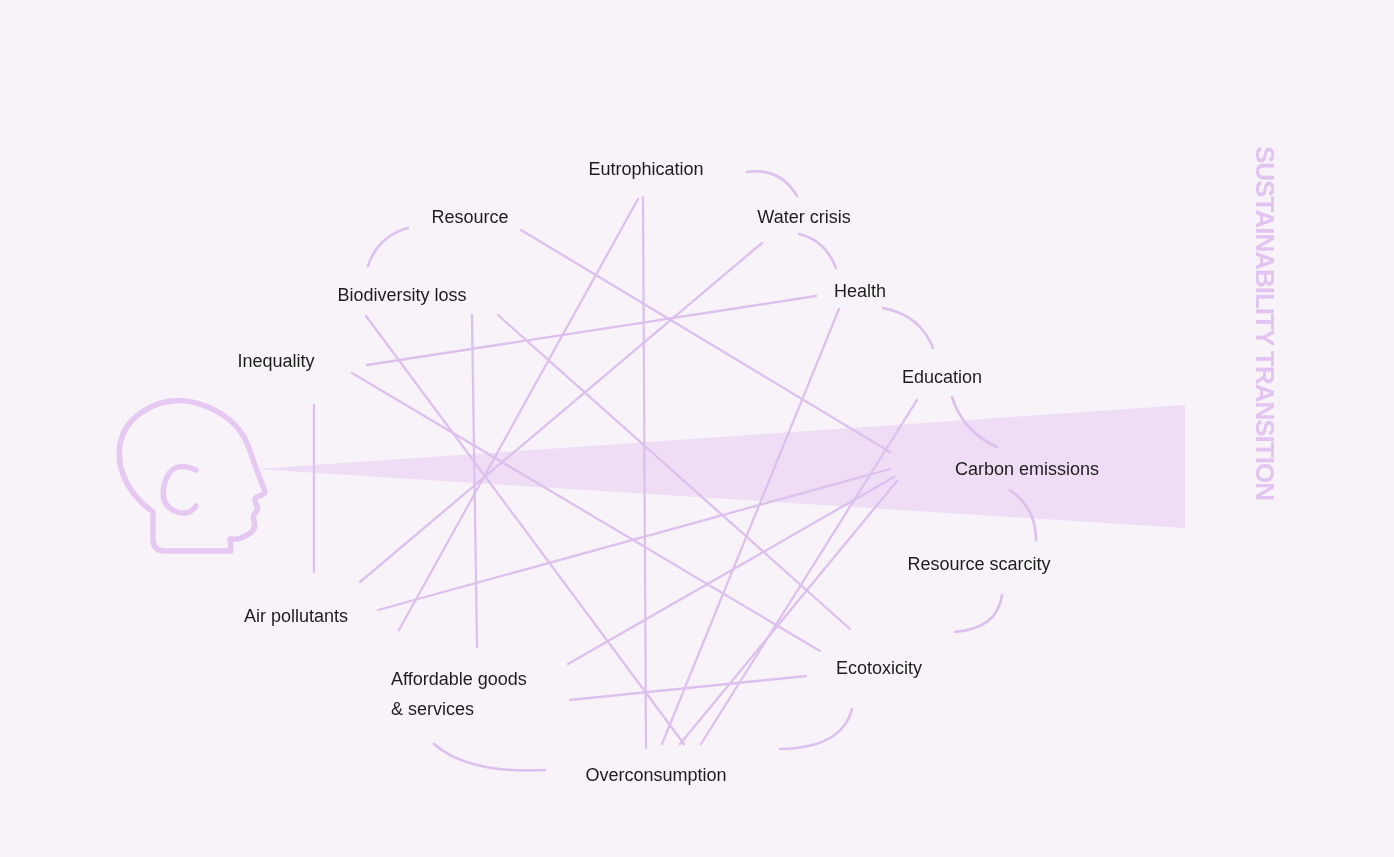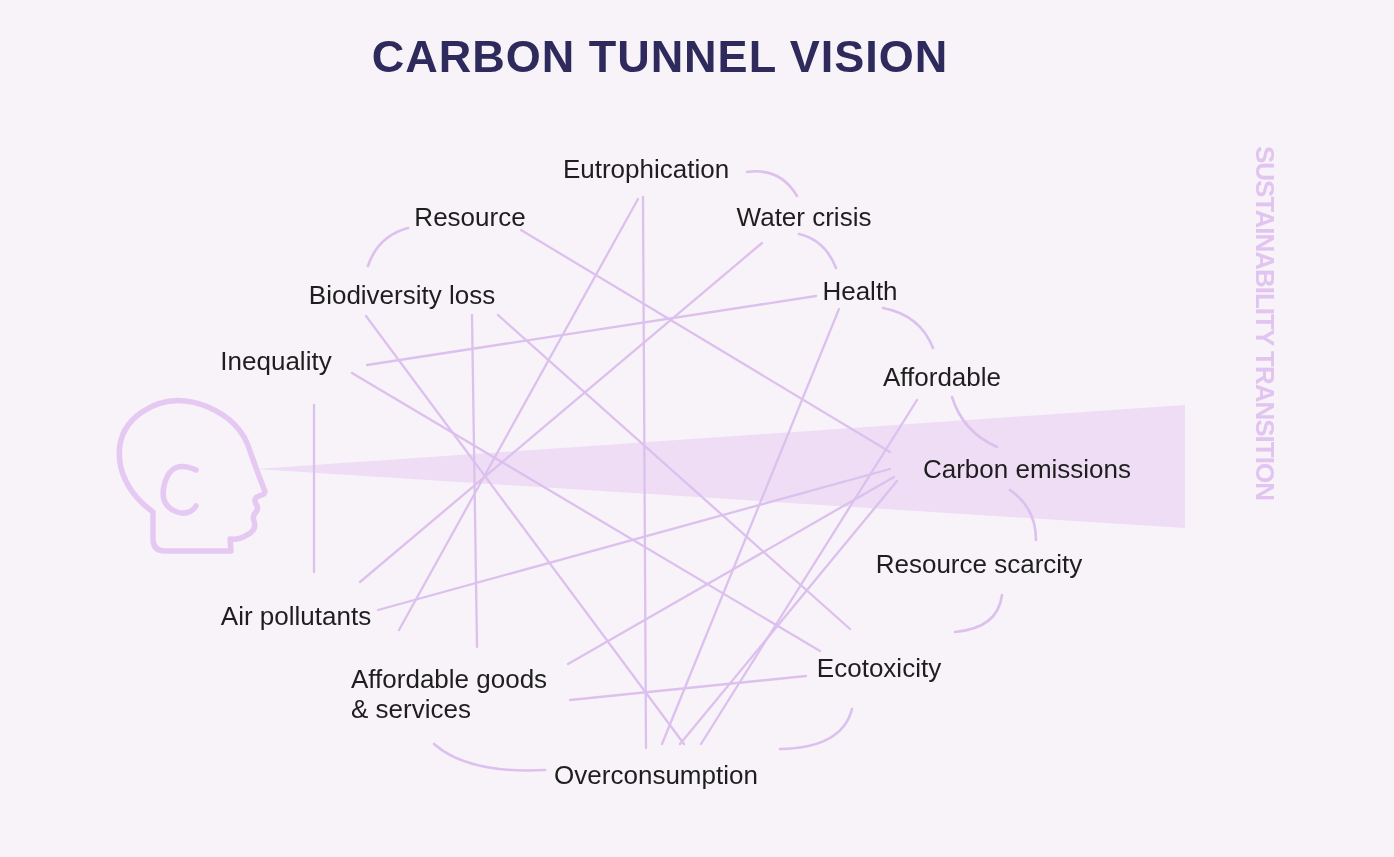--- a/index.html
+++ b/index.html
@@ -47,30 +47,31 @@
     writing-mode:vertical-rl;
     font-size:26px;
     font-weight:900;
     letter-spacing:-1px;
     color:var(--side_label);
     white-space:nowrap;
   }
   .node{
     position:absolute;
     transform:translate(-50%,-50%);
-    font-size:26px;
+    font-size:18px;
     font-weight:500;
     color:var(--label_text);
     white-space:pre-line;
     text-align:center;
     line-height:30px;
   }
   .node.left{
     transform:translate(0,-50%);
     text-align:left;
+    margin-left:40px;
   }
 </style>
 </head>
 <body>
 
 <div id="stage">
   <svg id="art" width="1394" height="857" viewBox="0 0 1394 857">
     <g>
         <polygon points="256,469 1185,405 1185,528" fill="var(--cone)"></polygon>
       </g>
@@ -107,26 +108,25 @@
       </g>
   </svg>
 
   <div>
       <div class="node" style="left: 646px; top: 169px;">Eutrophication</div>
       <div class="node" style="left: 470px; top: 217px;">Resource</div>
       <div class="node" style="left: 804px; top: 217px;">Water crisis</div>
       <div class="node" style="left: 402px; top: 295px;">Biodiversity loss</div>
       <div class="node" style="left: 860px; top: 291px;">Health</div>
       <div class="node" style="left: 276px; top: 361px;">Inequality</div>
-      <div class="node" style="left: 942px; top: 377px;">Affordable</div>
+      <div class="node" style="left: 942px; top: 377px;">Education</div>
       <div class="node" style="left: 1027px; top: 469px;">Carbon emissions</div>
       <div class="node" style="left: 979px; top: 564px;">Resource scarcity</div>
       <div class="node" style="left: 296px; top: 616px;">Air pollutants</div>
       <div class="node" style="left: 879px; top: 668px;">Ecotoxicity</div>
       <div class="node left" style="left: 351px; top: 694px;">Affordable goods
 &amp; services</div>
       <div class="node" style="left: 656px; top: 775px;">Overconsumption</div>
     </div>
 
-  <h1 class="page-title">CARBON TUNNEL VISION</h1>
 
   <div class="side-label">SUSTAINABILITY TRANSITION</div>
 </div>
 
 </body></html>

